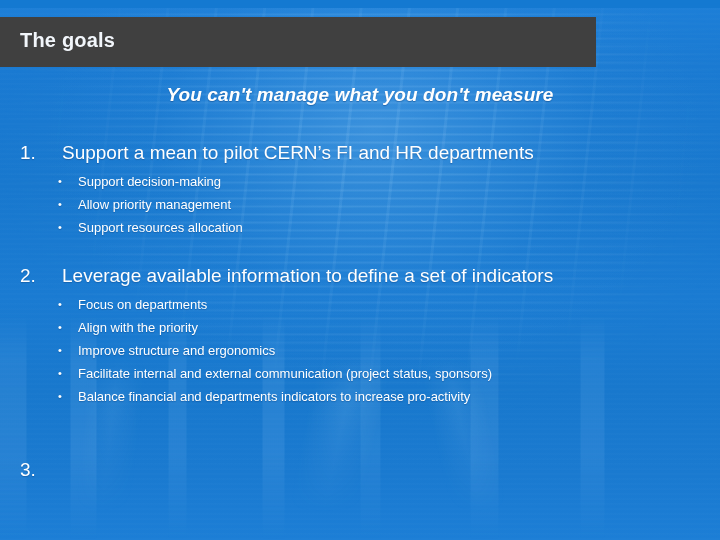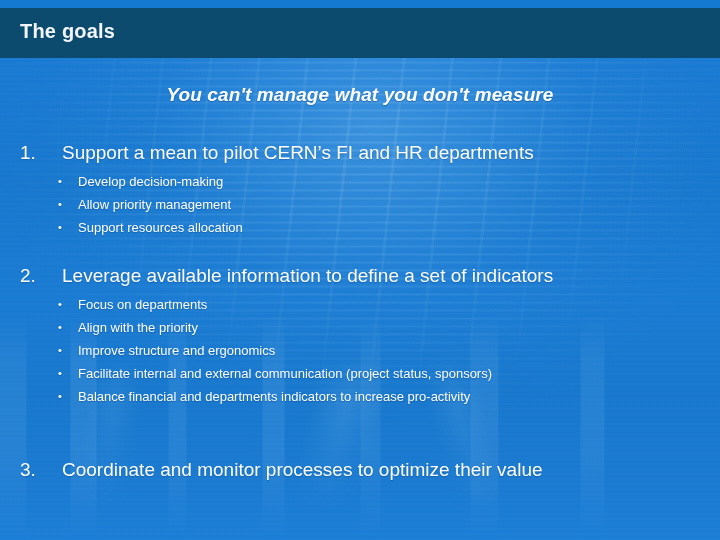--- a/index.html
+++ b/index.html
@@ -124,24 +124,24 @@
     position: absolute;
     left: 0; top: 0;
     width: 720px;
     height: 8px;
     background: #1479d1;
   }
 
   
   .title-bar {
     position: absolute;
-    left: 0; top: 8px;
-    width: 720px;
+    left: 0; top: 17px;
+    width: 596px;
     height: 50px;
-    background: #0c4a6e;
+    background: #404040;
     z-index: 5;
   }
 
   .title-text {
     position: absolute;
     left: 20px;
     top: 12px;
     font-size: 20px;
     font-weight: bold;
     color: #f2f6fb;
@@ -275,21 +275,21 @@
     <div class="goal" id="goal-1">
       <div class="goal-head">
         <span class="goal-num">1.</span>
         <span class="goal-title">
           <span class="wrap-line">Support a mean to pilot CERN’s FI and HR departments</span>
         </span>
       </div>
       <ul class="sub-list">
         <li class="sub-item">
           <span class="sub-bullet">•</span>
-          <span class="sub-text">Develop decision-making</span>
+          <span class="sub-text">Support decision-making</span>
         </li>
         <li class="sub-item">
           <span class="sub-bullet">•</span>
           <span class="sub-text">Allow priority management</span>
         </li>
         <li class="sub-item">
           <span class="sub-bullet">•</span>
           <span class="sub-text">Support resources allocation</span>
         </li>
       </ul>
@@ -323,21 +323,20 @@
           <span class="sub-bullet">•</span>
           <span class="sub-text">Balance financial and departments indicators to increase pro-activity</span>
         </li>
       </ul>
     </div>
 
     <div class="goal" id="goal-3">
       <div class="goal-head">
         <span class="goal-num">3.</span>
         <span class="goal-title">
-          <span class="wrap-line">Coordinate and monitor processes to optimize their value</span>
         </span>
       </div>
     </div>
 
   </div>
 
 
 </div>
 
 </body></html>

